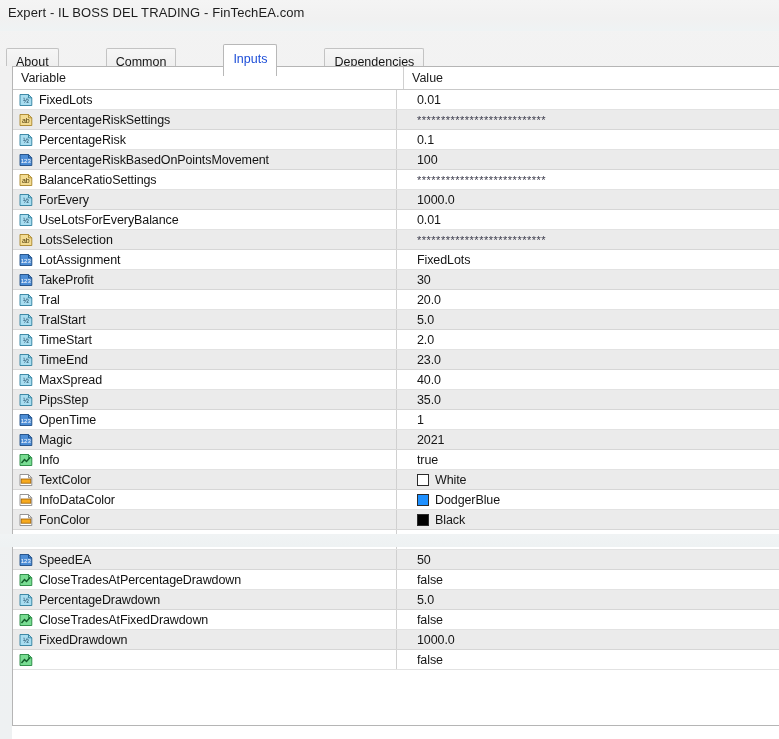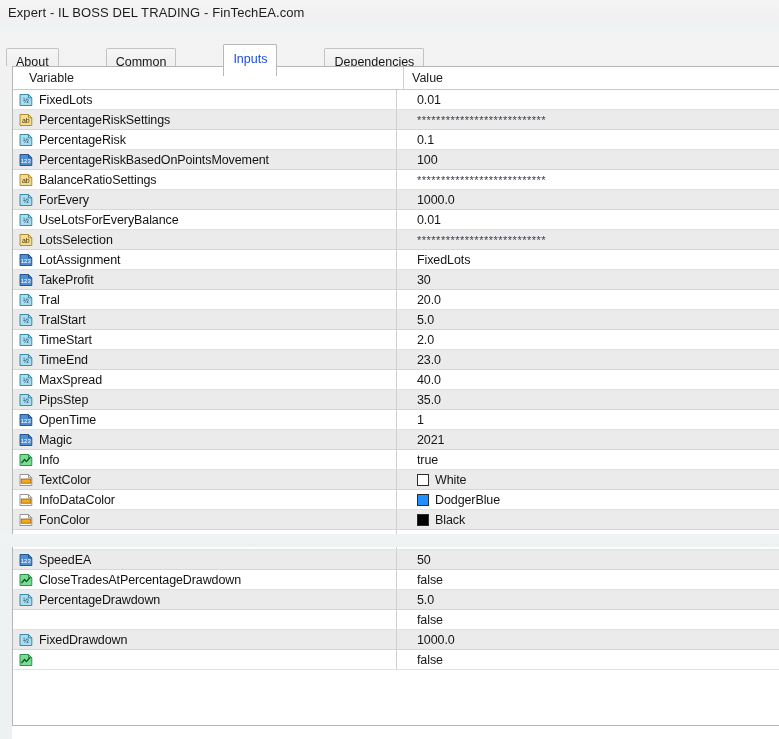--- a/index.html
+++ b/index.html
@@ -101,21 +101,21 @@
     position: absolute;
     top: 0;
     height: 22px;
     line-height: 22px;
     font-size: 12.5px;
     color: #1b1b1b;
     padding-left: 8px;
     box-sizing: border-box;
     white-space: nowrap;
   }
-  .grid-header .hcell.var { left: 8px; width: 383px; }
+  .grid-header .hcell.var { left: 0; width: 383px; }
   .grid-header .hcell.val { left: 390px; width: 384px; border-left: 1px solid #d0d0d0; }
 
   .rows { position: relative; }
 
   .row {
     position: relative;
     height: 20px;
     border-bottom: 1px solid #e2e2e2;
     box-sizing: border-box;
     background: #ffffff;
@@ -618,48 +618,58 @@
                 <text x="6.8" y="9.6" font-size="7" font-family="Liberation Sans, sans-serif" fill="#123a55" text-anchor="middle">½</text>
               </svg>
             </span>
             <span class="var-label">PercentageDrawdown</span>
           </div>
           <div class="cell-val">
             <span class="val-label">5.0</span>
           </div>
         </div>
         <div class="row">
-          <div class="cell-val">
-            <span class="val-label">false</span>
-          </div>
-        </div>
-        <div class="row alt">
-          <div class="cell-var">
-            <span class="ico">
-              <svg width="14" height="14" viewBox="0 0 14 14" xmlns="http://www.w3.org/2000/svg">
-                <path d="M1 1.5 H9.5 L12.8 4.8 V12.5 H1 Z" fill="#a8ddf0" stroke="#2f7f9e" stroke-width="0.9" stroke-linejoin="round"></path>
-                <path d="M9.5 1.5 V4.8 H12.8" fill="none" stroke="#2f7f9e" stroke-width="0.9" stroke-linejoin="round"></path>
-                <text x="6.8" y="9.6" font-size="7" font-family="Liberation Sans, sans-serif" fill="#123a55" text-anchor="middle">½</text>
-              </svg>
-            </span>
-            <span class="var-label">FixedDrawdown</span>
-          </div>
-          <div class="cell-val">
-            <span class="val-label">1000.0</span>
-          </div>
-        </div>
-        <div class="row">
           <div class="cell-var">
             <span class="ico">
               <svg width="14" height="14" viewBox="0 0 14 14" xmlns="http://www.w3.org/2000/svg">
                 <path d="M1 1.5 H9.5 L12.8 4.8 V12.5 H1 Z" fill="#79dd93" stroke="#24873e" stroke-width="0.9" stroke-linejoin="round"></path>
                 <path d="M9.5 1.5 V4.8 H12.8" fill="none" stroke="#24873e" stroke-width="0.9" stroke-linejoin="round"></path>
                 <polyline points="2.5,10 5.5,6.5 7.5,8.5 11,4.5" fill="none" stroke="#125c2a" stroke-width="1.4"></polyline>
               </svg>
             </span>
+            <span class="var-label">CloseTradesAtFixedDrawdown</span>
+          </div>
+          <div class="cell-val">
+            <span class="val-label">false</span>
+          </div>
+        </div>
+        <div class="row alt">
+          <div class="cell-var">
+            <span class="ico">
+              <svg width="14" height="14" viewBox="0 0 14 14" xmlns="http://www.w3.org/2000/svg">
+                <path d="M1 1.5 H9.5 L12.8 4.8 V12.5 H1 Z" fill="#a8ddf0" stroke="#2f7f9e" stroke-width="0.9" stroke-linejoin="round"></path>
+                <path d="M9.5 1.5 V4.8 H12.8" fill="none" stroke="#2f7f9e" stroke-width="0.9" stroke-linejoin="round"></path>
+                <text x="6.8" y="9.6" font-size="7" font-family="Liberation Sans, sans-serif" fill="#123a55" text-anchor="middle">½</text>
+              </svg>
+            </span>
+            <span class="var-label">FixedDrawdown</span>
+          </div>
+          <div class="cell-val">
+            <span class="val-label">1000.0</span>
+          </div>
+        </div>
+        <div class="row">
+          <div class="cell-var">
+            <span class="ico">
+              <svg width="14" height="14" viewBox="0 0 14 14" xmlns="http://www.w3.org/2000/svg">
+                <path d="M1 1.5 H9.5 L12.8 4.8 V12.5 H1 Z" fill="#79dd93" stroke="#24873e" stroke-width="0.9" stroke-linejoin="round"></path>
+                <path d="M9.5 1.5 V4.8 H12.8" fill="none" stroke="#24873e" stroke-width="0.9" stroke-linejoin="round"></path>
+                <polyline points="2.5,10 5.5,6.5 7.5,8.5 11,4.5" fill="none" stroke="#125c2a" stroke-width="1.4"></polyline>
+              </svg>
+            </span>
           </div>
           <div class="cell-val">
             <span class="val-label">false</span>
           </div>
         </div>
       </div>
     <div class="empty-area" style="height:200px;"></div>
   </div>
 
   <div class="bottom-edge"></div>

